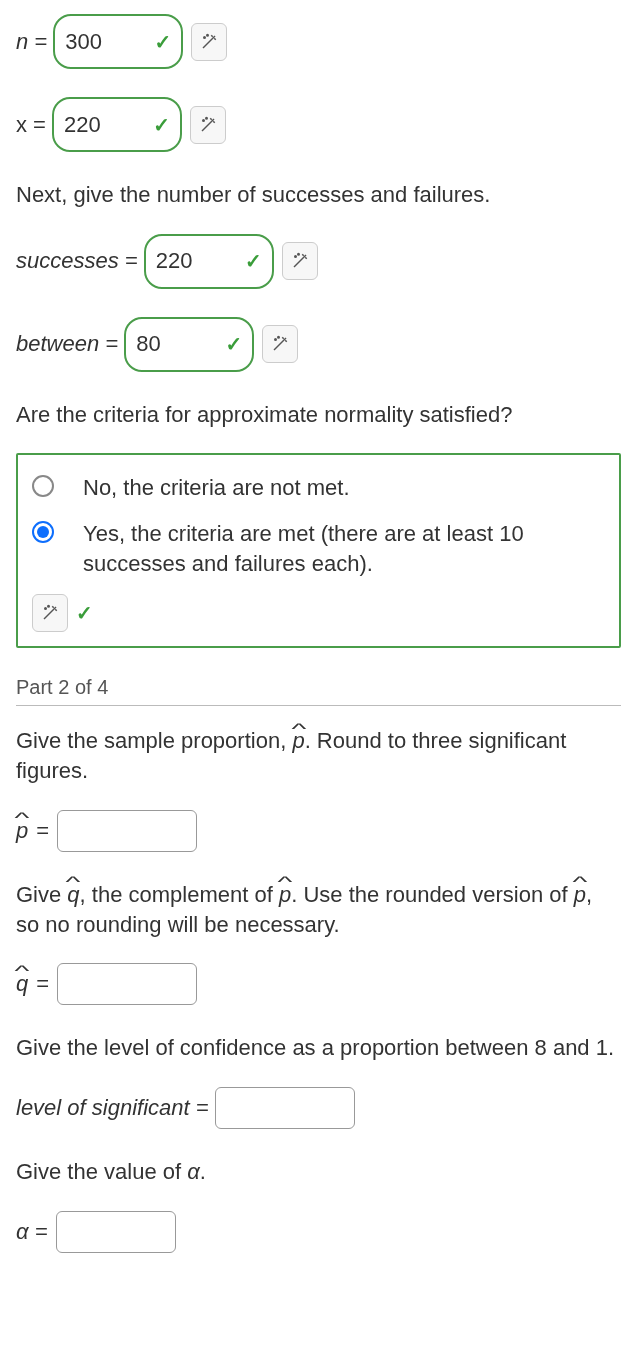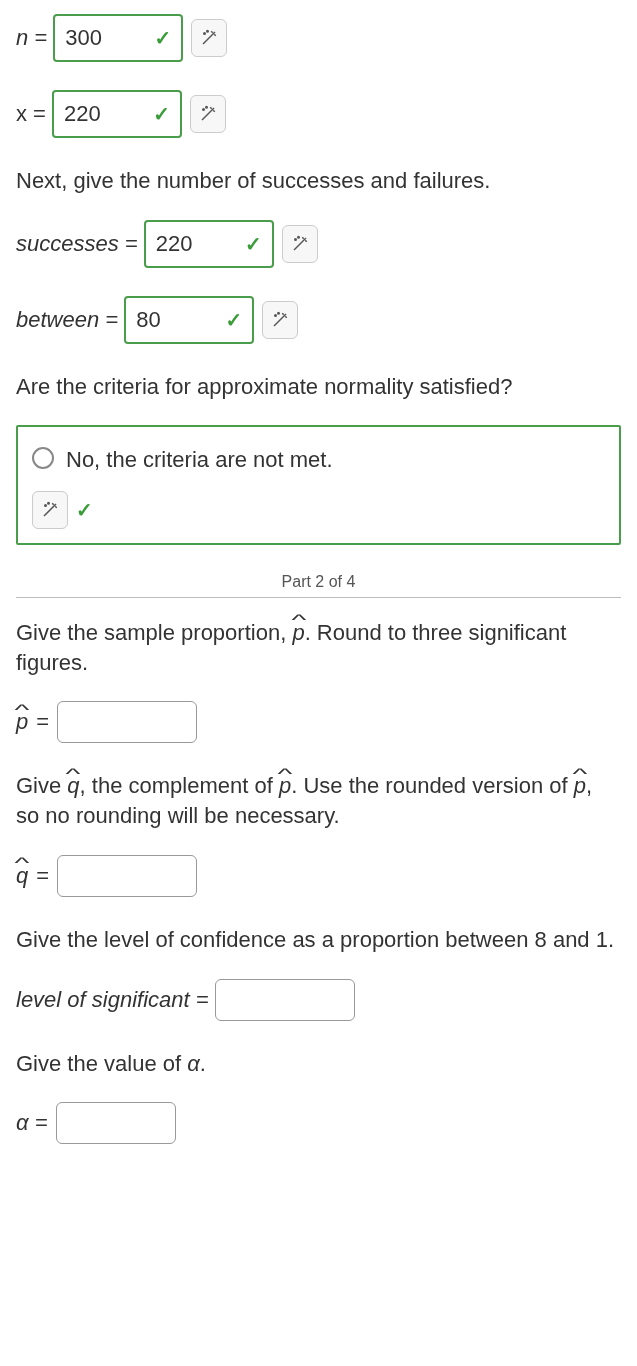--- a/index.html
+++ b/index.html
@@ -20,25 +20,25 @@
   }
   .label {
     font-style: italic;
     margin-right: 6px;
   }
   .label-plain {
     margin-right: 6px;
   }
   .input-correct {
     border: 2px solid #4a9d4a;
-    border-radius: 4px;
+    border-radius: 18px;
     padding: 6px 10px;
     font-size: 22px;
     width: 130px;
-    height: 48px;
+    height: 55px;
     font-family: inherit;
     display: flex;
     align-items: center;
     justify-content: space-between;
     background: #fff;
   }
   .input-correct .val {
     flex: 1;
   }
   .input-plain {
@@ -77,20 +77,21 @@
     border: 2px solid #4a9d4a;
     border-radius: 2px;
     padding: 18px 14px 14px 14px;
     margin-top: 8px;
   }
   .choice {
     display: flex;
     align-items: flex-start;
     margin-bottom: 16px;
     cursor: pointer;
+    gap: 17px;
   }
   .choice:last-of-type { margin-bottom: 20px; }
   .radio {
     width: 22px;
     height: 22px;
     border: 2px solid #888;
     border-radius: 50%;
     margin-right: 12px;
     margin-top: 2px;
     flex-shrink: 0;
@@ -111,23 +112,23 @@
   .choice-text {
     flex: 1;
     line-height: 1.35;
   }
   .box-footer {
     display: flex;
     align-items: center;
   }
   .box-footer .tool-btn { margin-left: 0; margin-right: 8px; }
   .part-label {
-    text-align: center;
+    text-align: left;
     color: #555;
-    font-size: 16px;
+    font-size: 20px;
     margin-top: 28px;
     padding-bottom: 6px;
     border-bottom: 1px solid #bbb;
   }
   .hat {
     position: relative;
     display: inline-block;
     font-style: italic;
   }
   .hat::before {
@@ -213,20 +214,24 @@
       </svg>
   </div>
 </div>
 
 <div class="prompt">Are the criteria for approximate normality satisfied?</div>
 
 <div class="choice-box">
   <div class="choice">
     <span class="radio"></span>
     <span class="choice-text">No, the criteria are not met.</span>
+  </div>
+  <div class="choice">
+    <span class="radio selected"></span>
+    <span class="choice-text">Yes, the criteria are met (there are at least 10 successes and failures each).</span>
   </div>
   <div class="box-footer">
     <div class="tool-btn">
       <svg viewBox="0 0 24 24" fill="none" stroke="#555" stroke-width="2">
           <path d="M4 20 L20 4"></path>
           <path d="M15 3 L17 5"></path>
           <path d="M19 7 L21 9"></path>
           <circle cx="6" cy="6" r="1"></circle>
           <circle cx="10" cy="3" r="1"></circle>
         </svg>

